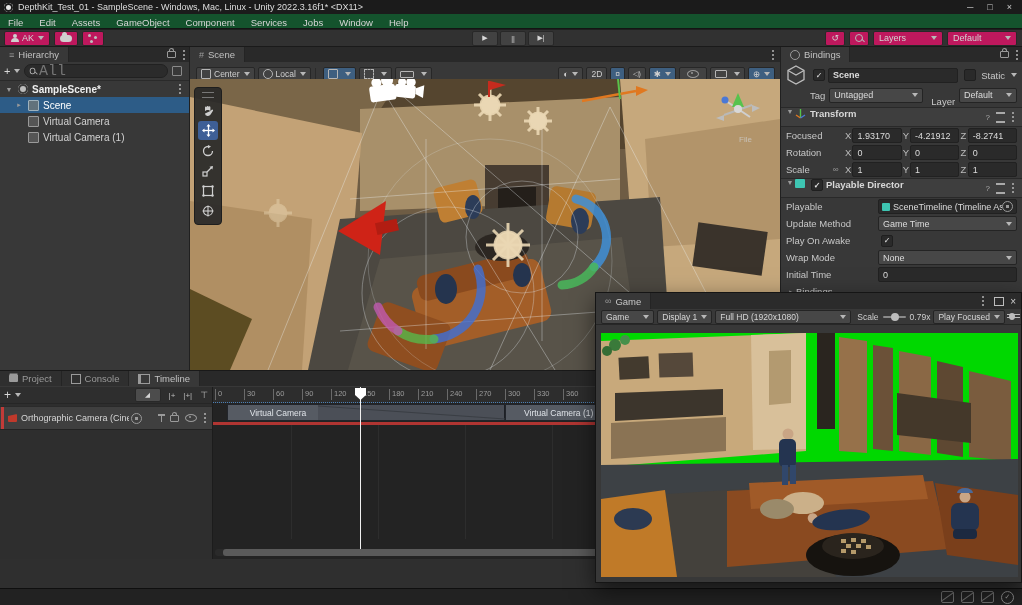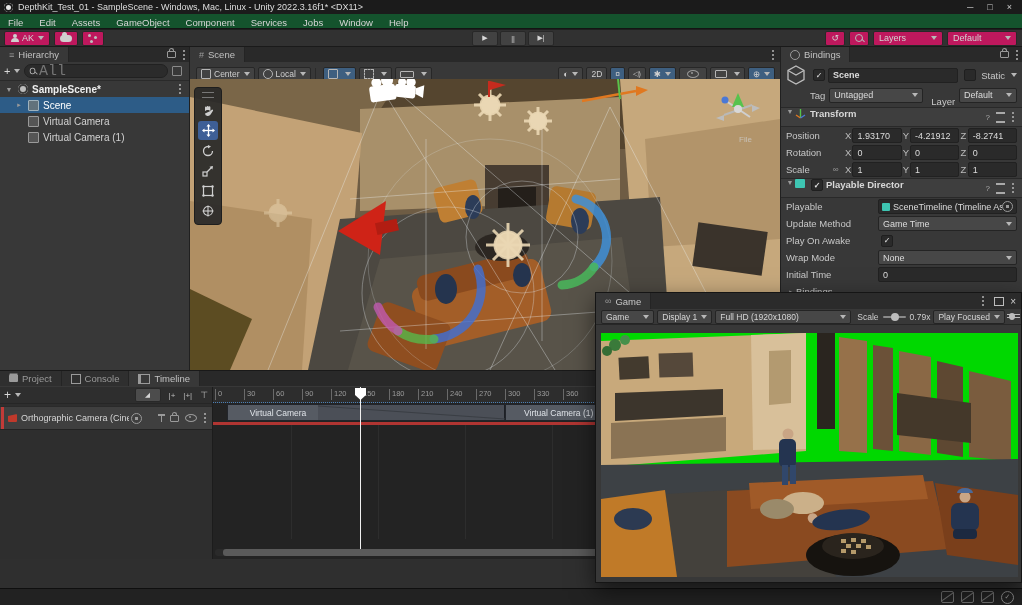--- a/index.html
+++ b/index.html
@@ -530,21 +530,21 @@
       <line x1="5.5" y1="10" x2="10" y2="7" stroke="#4a78d6" stroke-width="1.4"></line>
     </svg>
     <span>Transform</span>
     <span style="margin-left:auto;display:flex;align-items:center">
       <span class="help-q">?</span>
       <span class="preset"></span>
       <span class="kebab"></span>
     </span>
   </div>
   <div class="irow">
-    <span style="width:62px">Position</span>
+    <span style="width:62px">Focused</span>
     <span class="axis">X</span>
     <span class="ifield" style="width:42px">
         <input value="1.93170" style="">
       </span>
     <span class="axis">Y</span>
     <span class="ifield" style="width:42px">
         <input value="-4.21912" style="">
       </span>
     <span class="axis">Z</span>
     <span class="ifield" style="width:42px">

